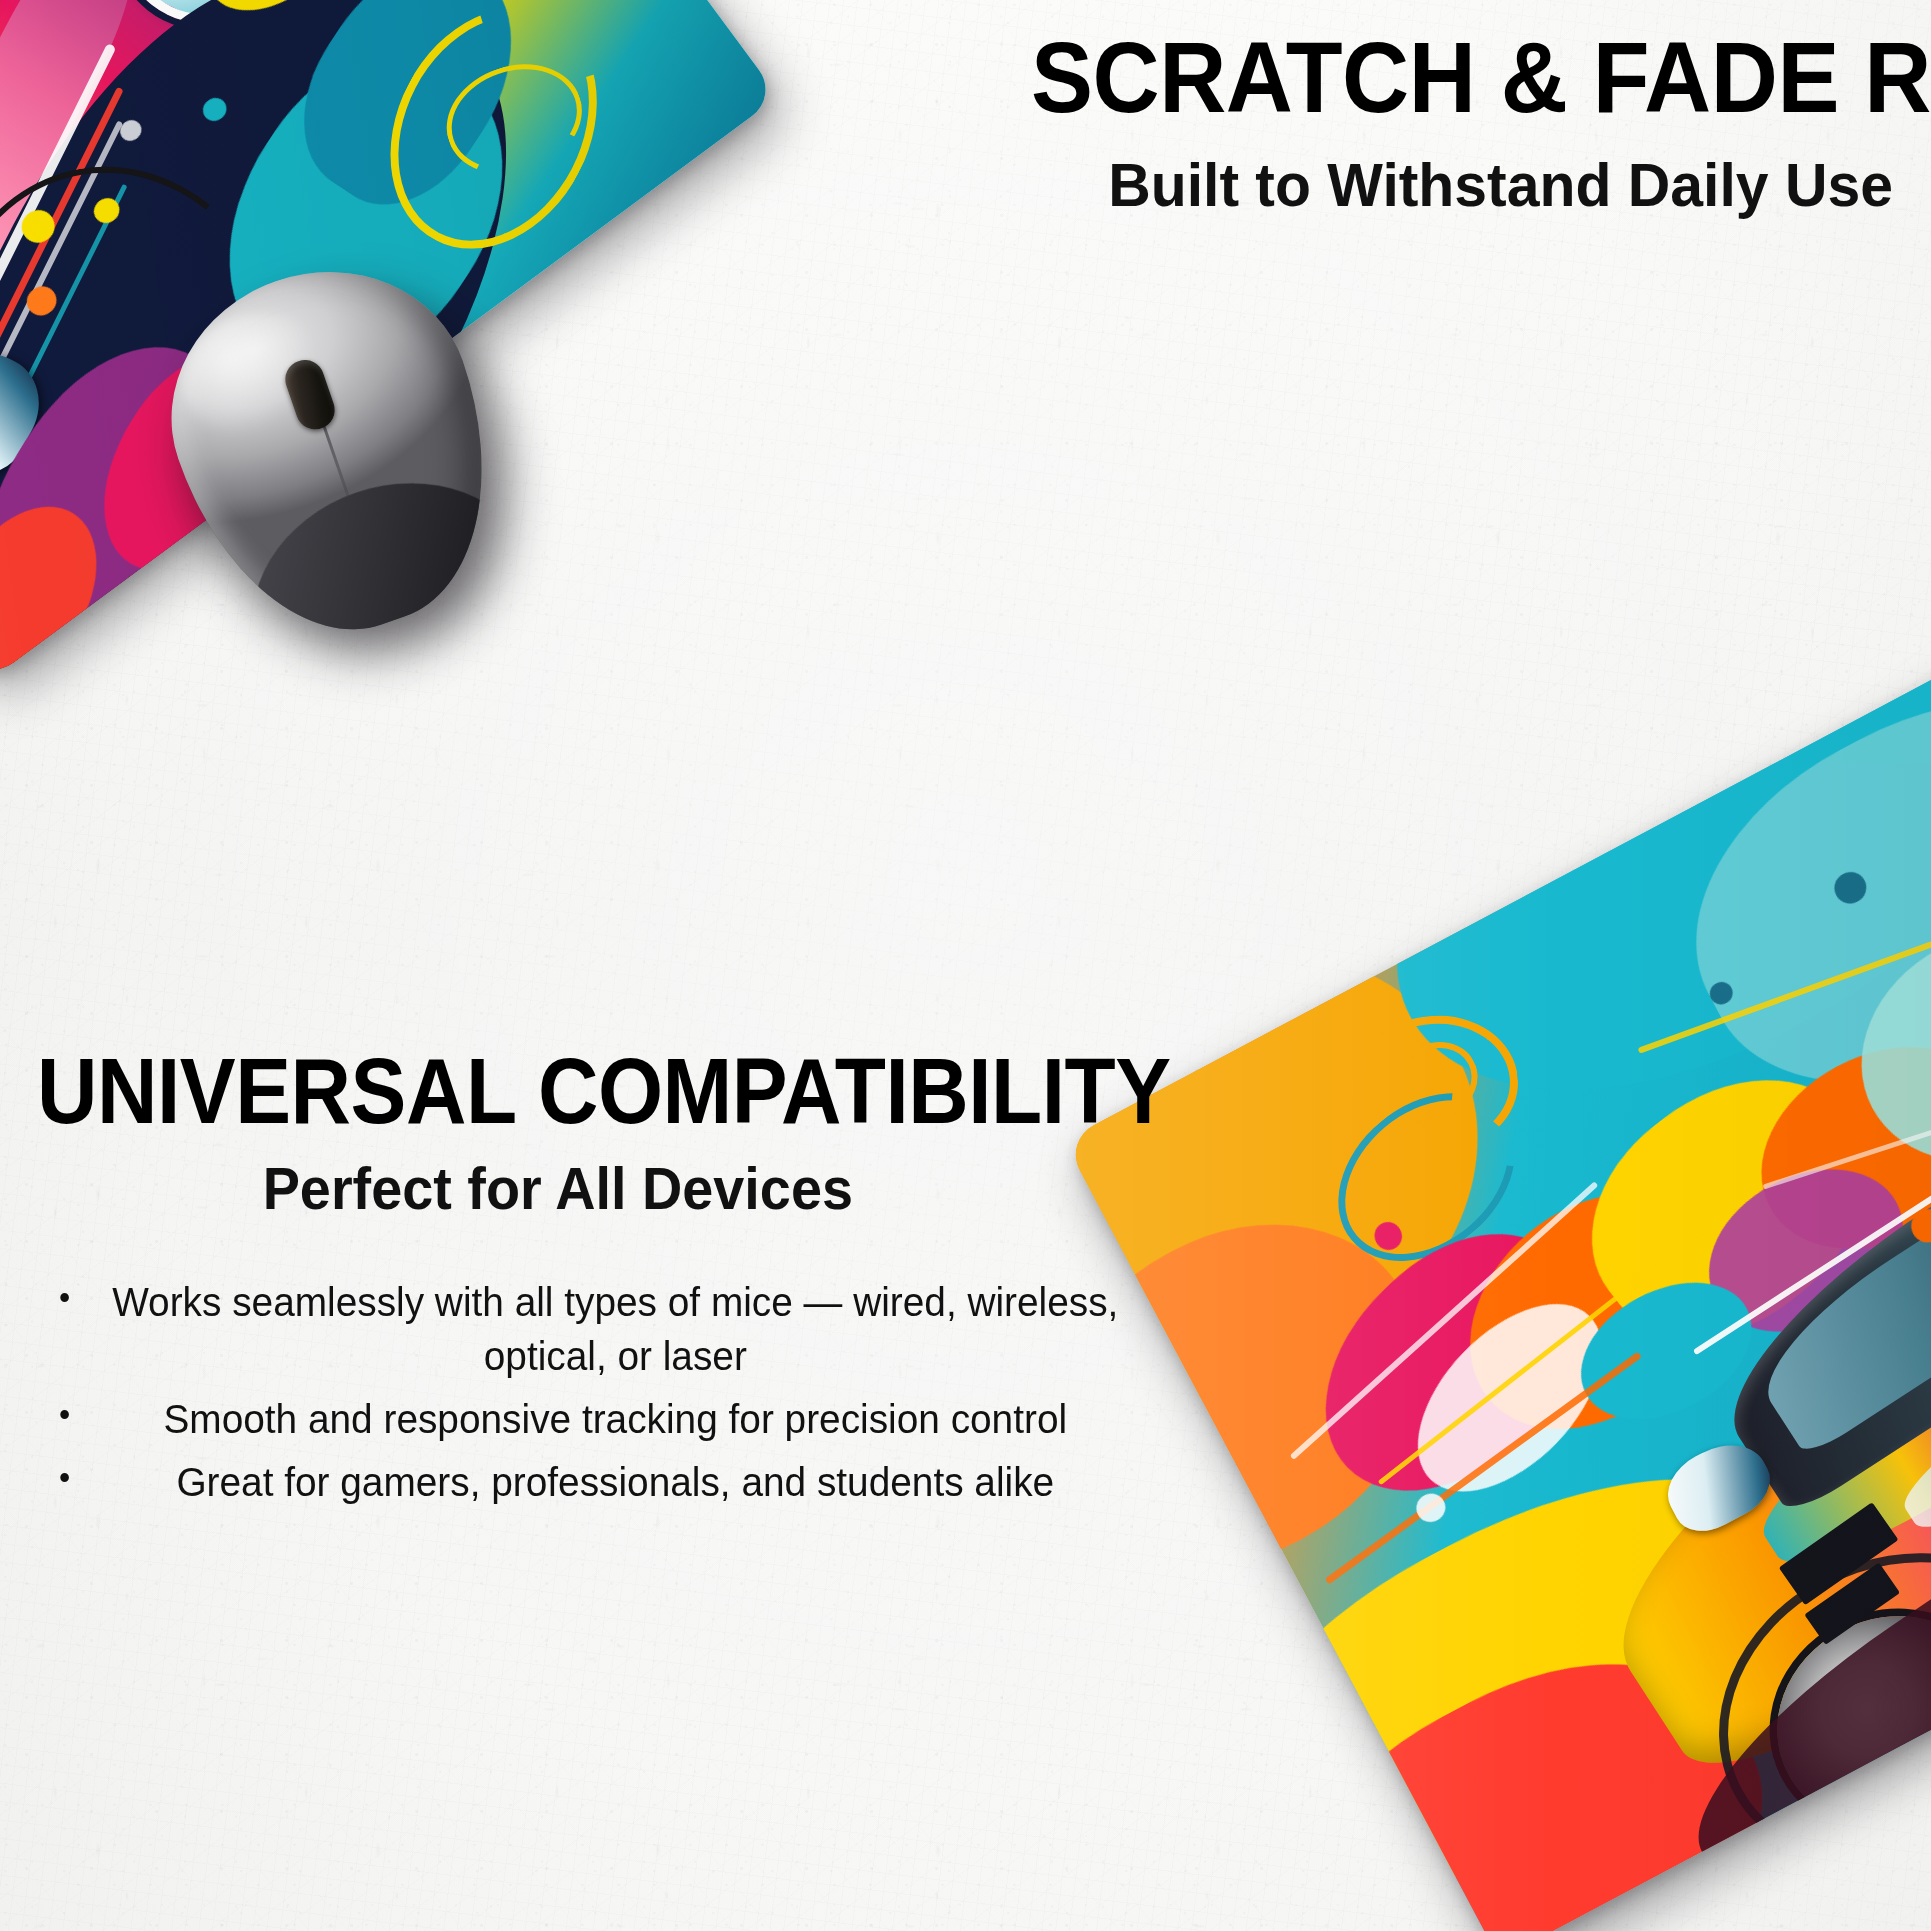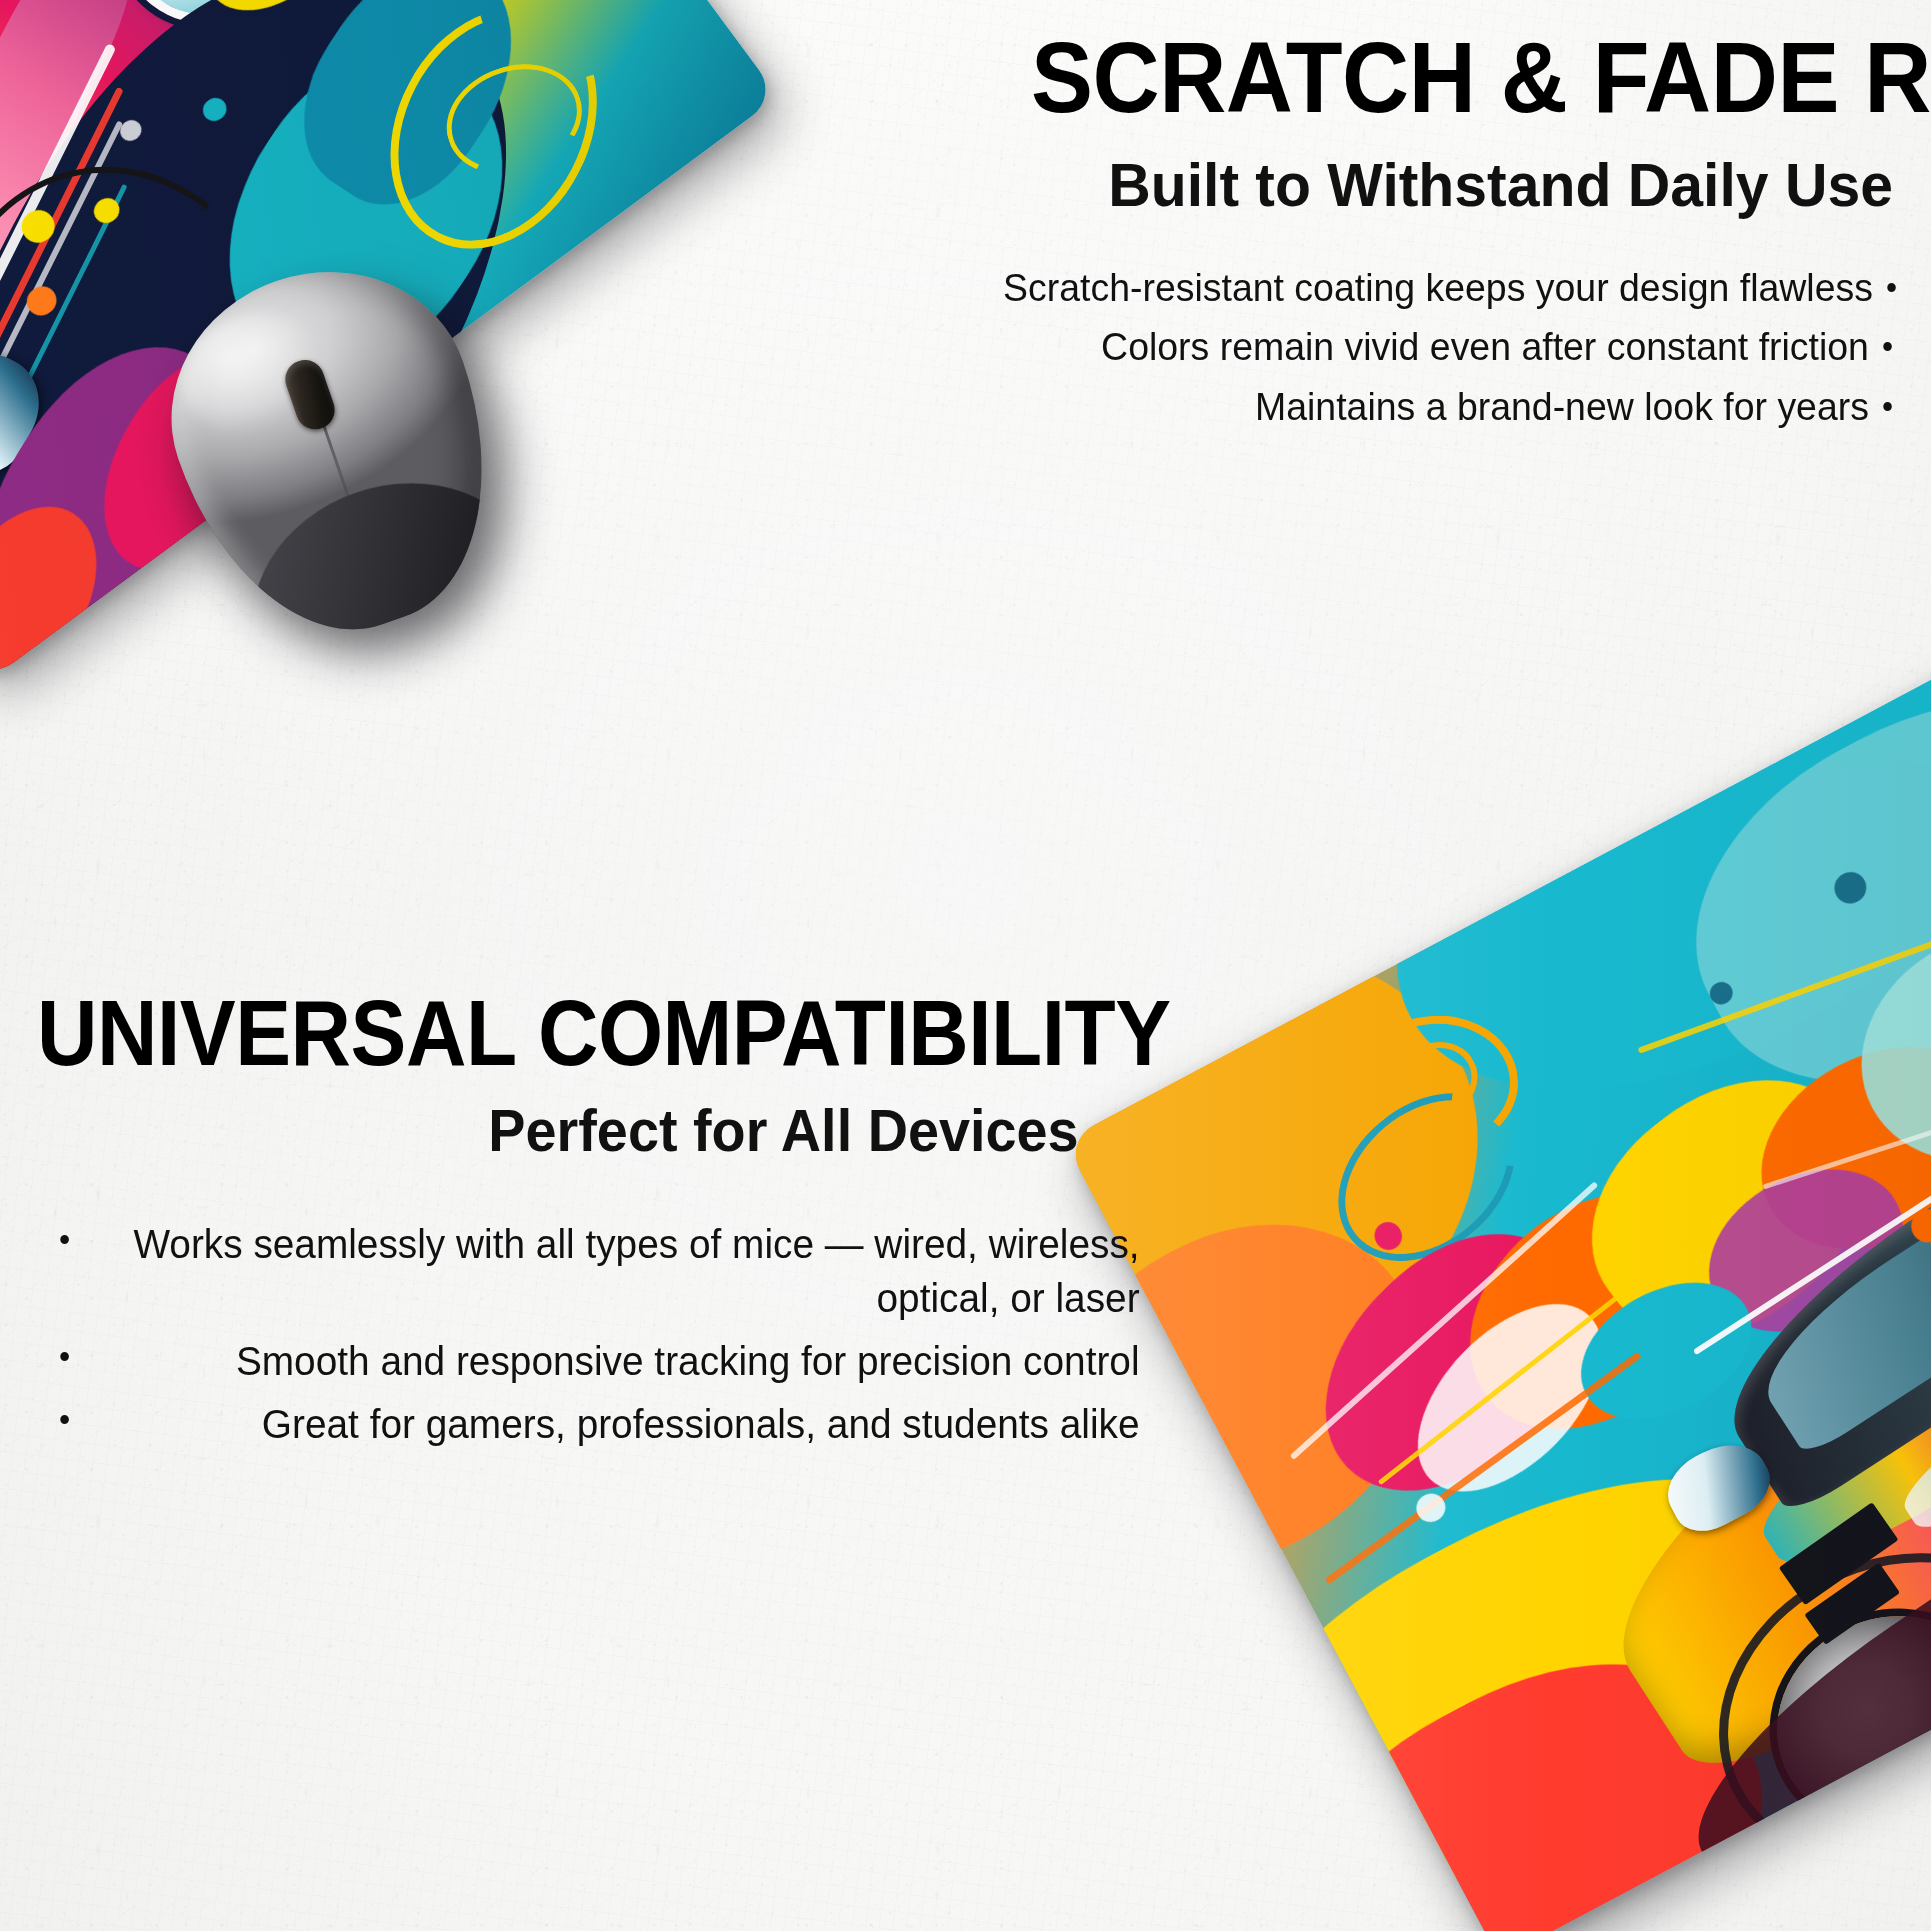--- a/index.html
+++ b/index.html
@@ -265,23 +265,23 @@
   }
   #top-bullets .rtl-dot {
     margin-left: 13.5px;
     font-size: 33px;
     vertical-align: 1.9px;
   }
 
   #block-bottom {
     position: absolute;
     left: 37px;
-    top: 987px;
+    top: 1045px;
     width: 1120px;
-    text-align: right;
+    text-align: center;
   }
   #block-bottom .headline {
     font-size: 93px;
     transform: scaleX(0.9);
     transform-origin: 0% 50%;
   }
   #block-bottom .subhead {
     font-size: 60px;
     margin-top: 19.3px;
     transform: scaleX(0.93);
@@ -440,25 +440,20 @@
         <div class="blob" style="left:62%;top:50%;width:3%;height:3.6%;background:#ff6a00;"></div>
 
       </div>
       <div class="pad-sheen"></div>
     </div>
   </div>
 
   <div id="block-top">
     <div class="headline">SCRATCH &amp; FADE RESISTANT</div>
     <div class="subhead">Built to Withstand Daily Use</div>
-    <ul id="top-bullets">
-      <li><span>Scratch-resistant coating keeps your design flawless</span><span class="rtl-dot">•</span></li>
-      <li><span>Colors remain vivid even after constant friction</span><span class="rtl-dot">•</span></li>
-      <li><span>Maintains a brand-new look for years</span><span class="rtl-dot">•</span></li>
-    </ul>
   </div>
 
   <div id="block-bottom">
     <div class="headline">UNIVERSAL COMPATIBILITY</div>
     <div class="subhead">Perfect for All Devices</div>
     <ul id="bottom-bullets">
       <li><span class="dot">•</span><span>Works seamlessly with all types of mice — wired, wireless, optical, or laser</span></li>
       <li><span class="dot">•</span><span>Smooth and responsive tracking for precision control</span></li>
       <li><span class="dot">•</span><span>Great for gamers, professionals, and students alike</span></li>
     </ul>

